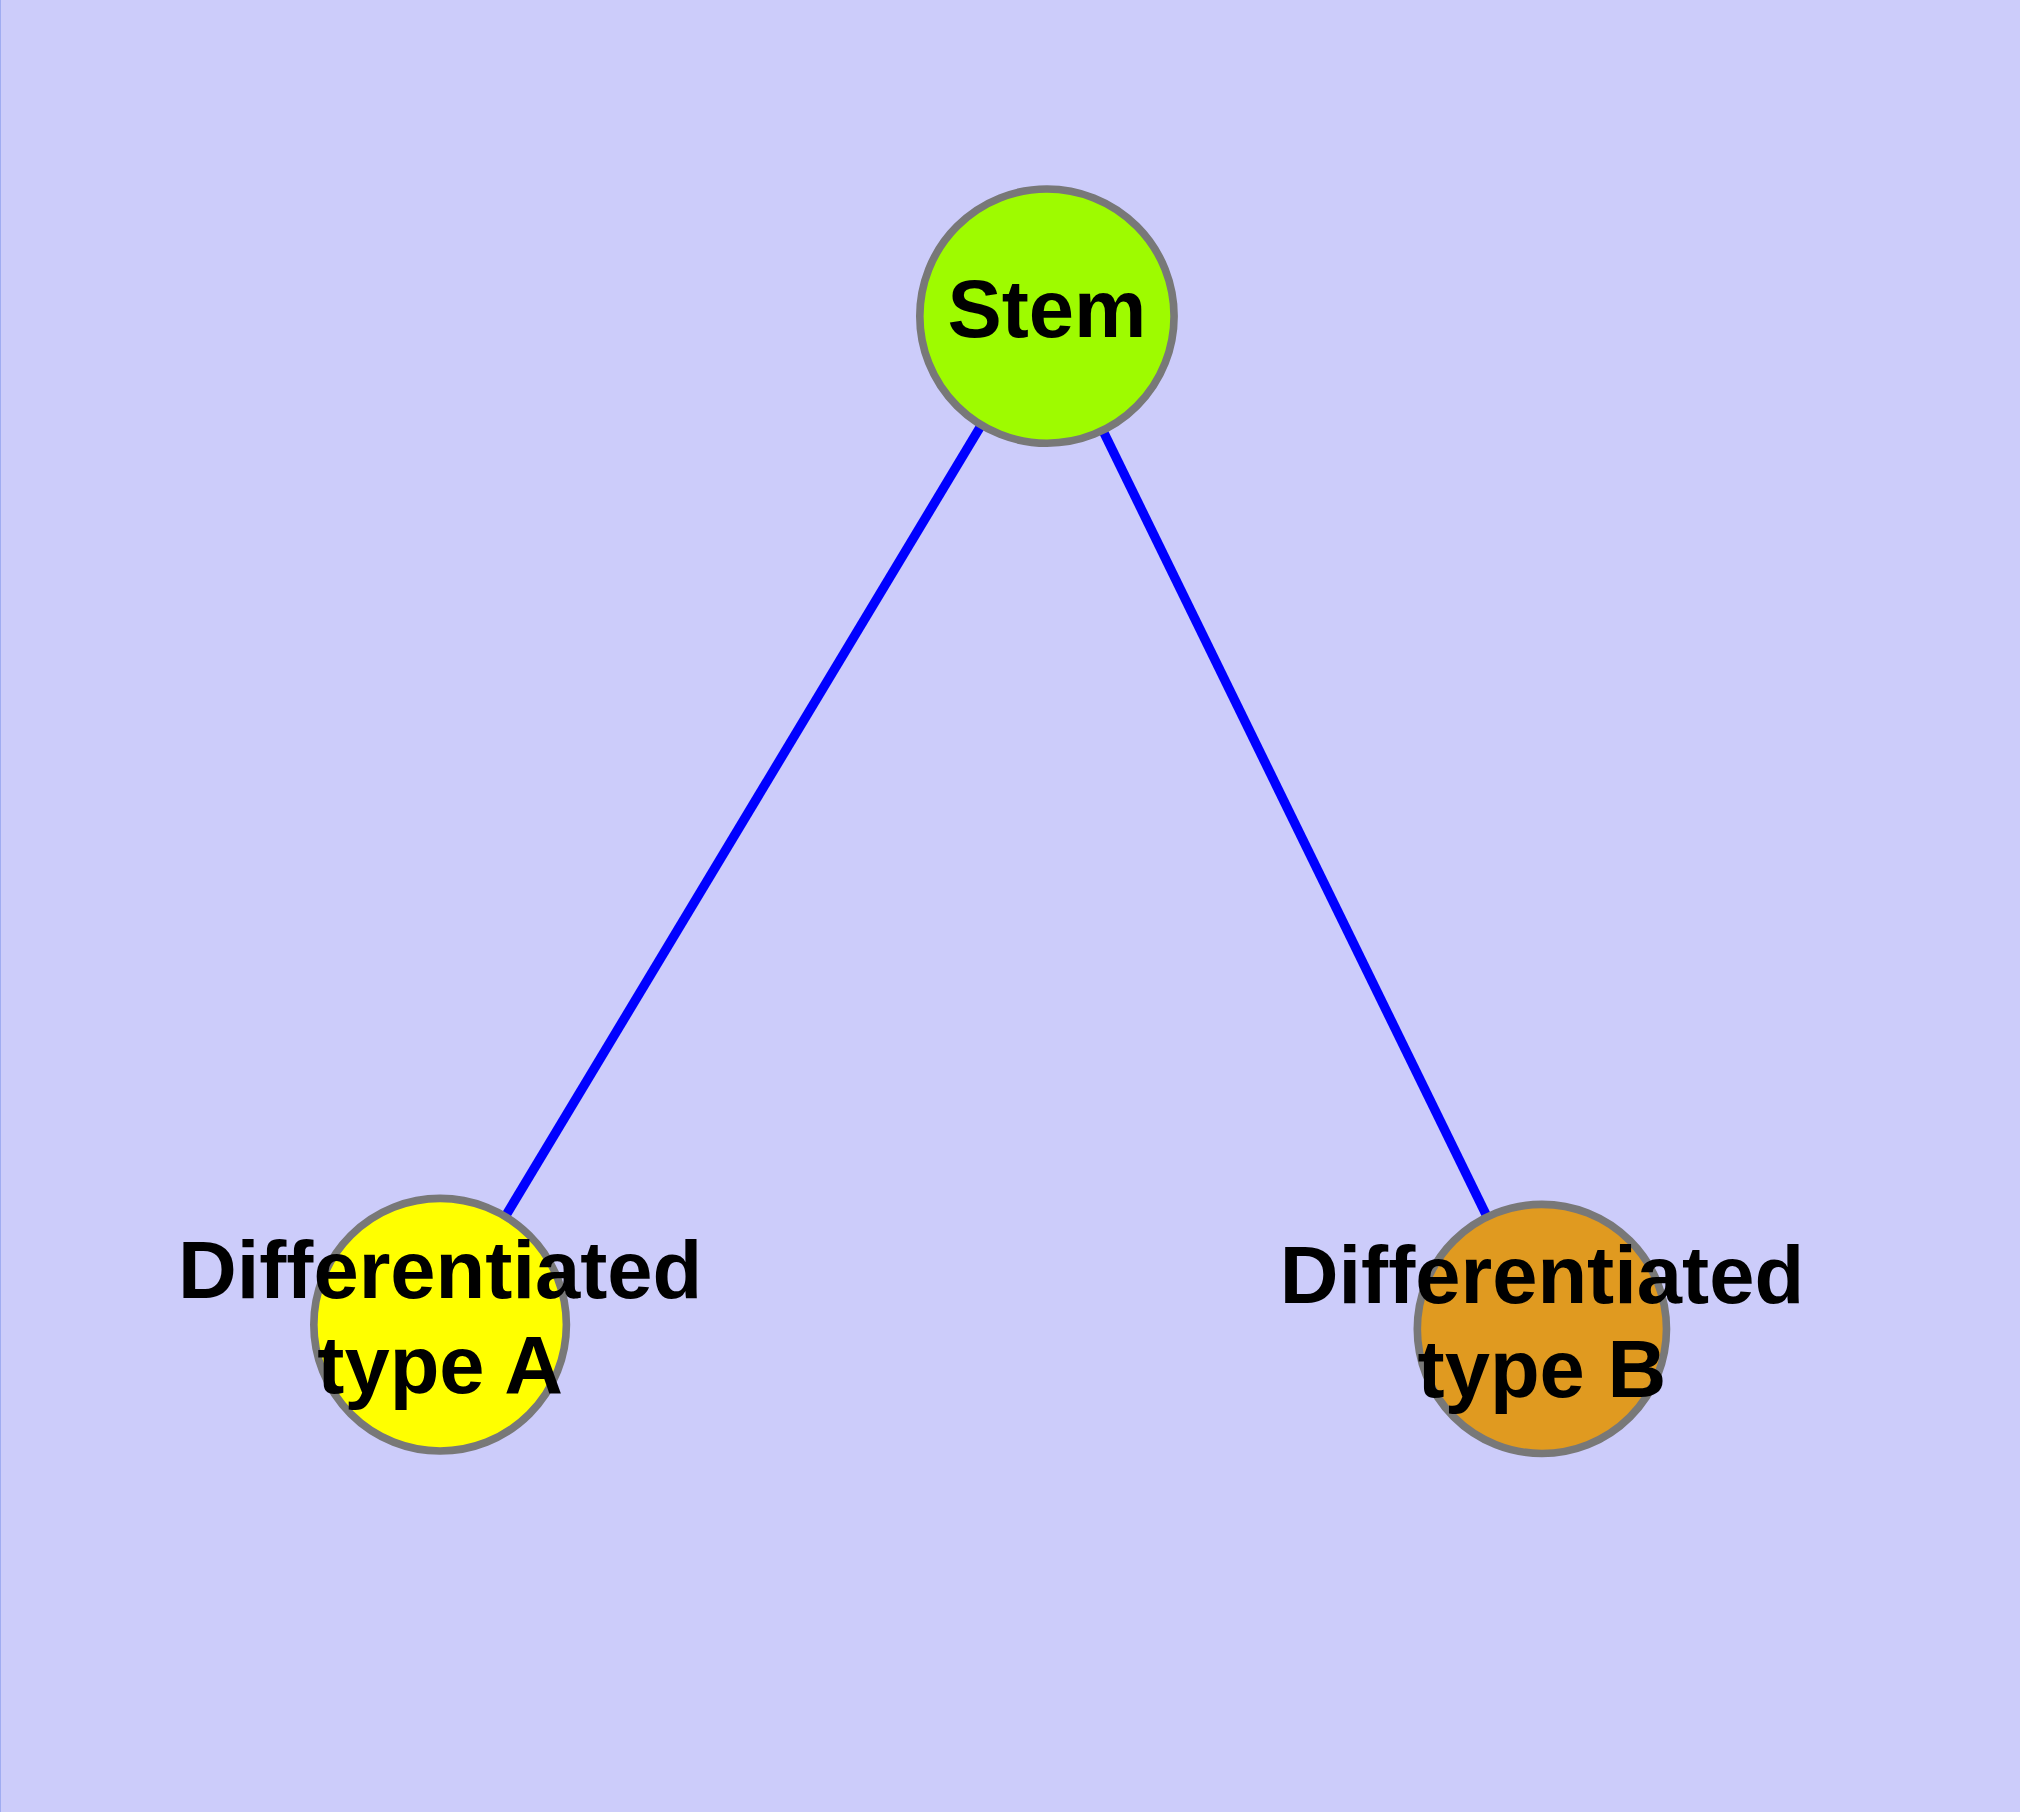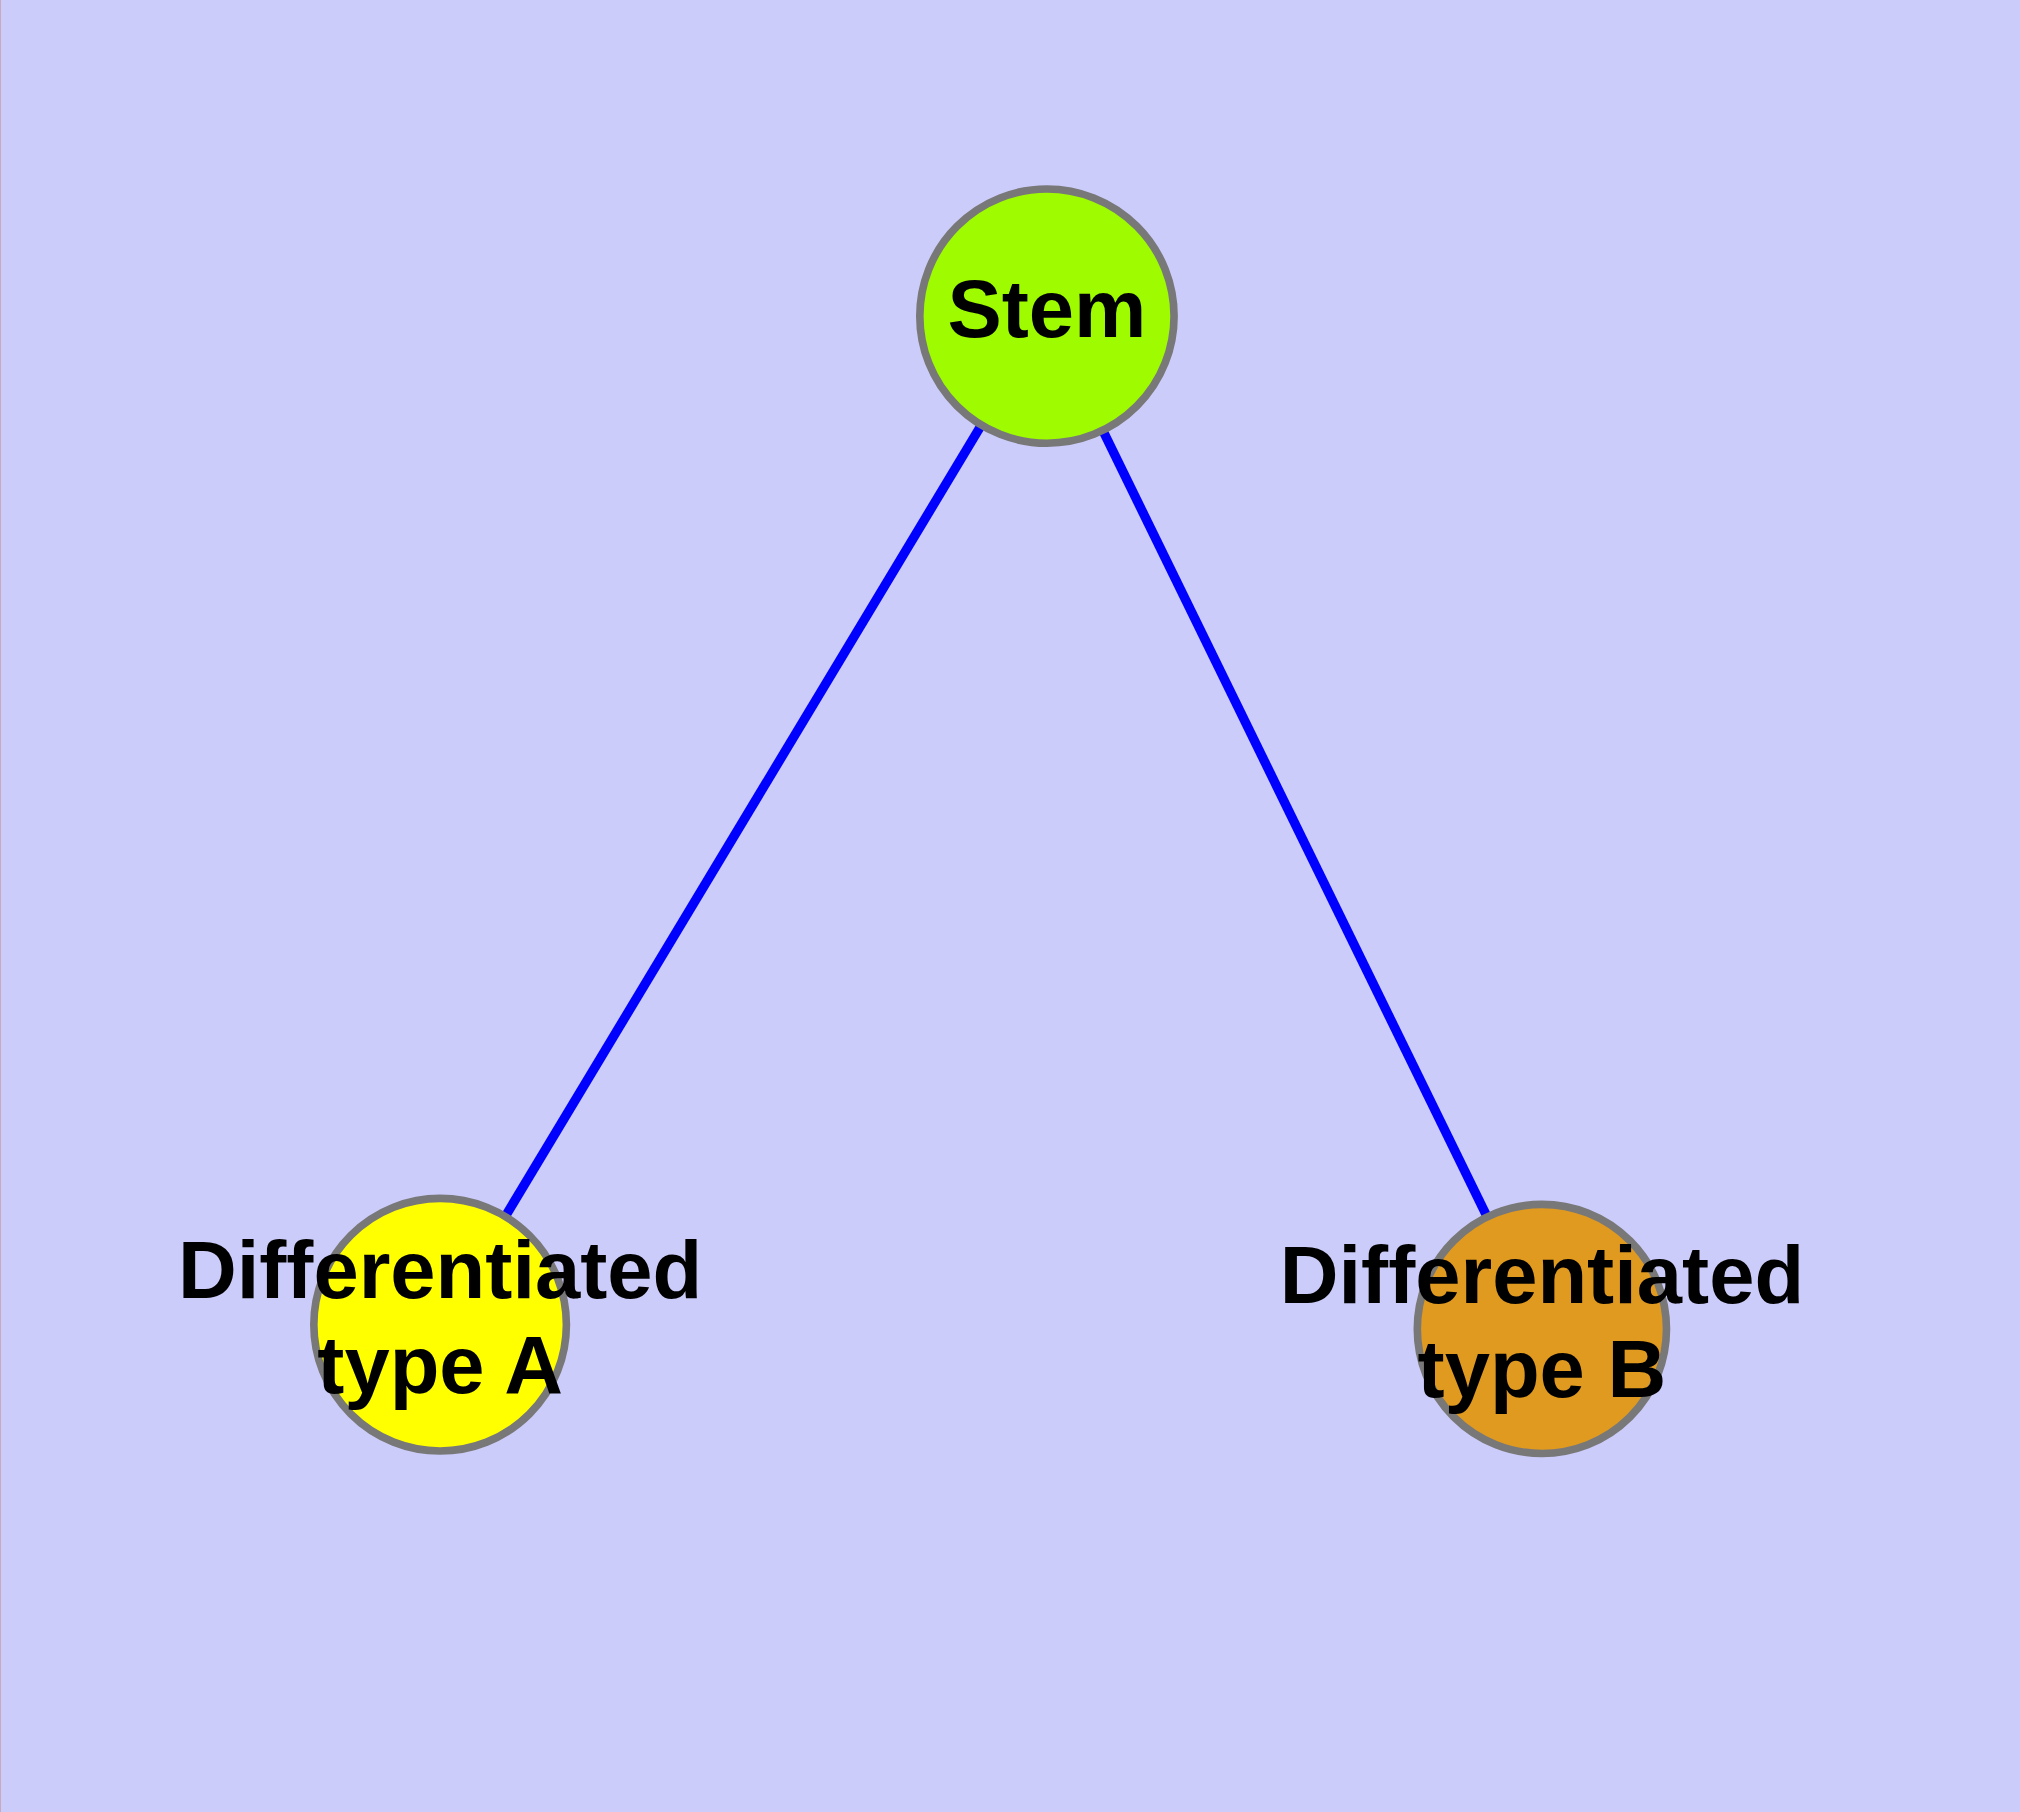--- a/index.html
+++ b/index.html
@@ -26,21 +26,21 @@
     font-family: "Liberation Sans", sans-serif;
     font-weight: bold;
     fill: #000000;
     text-anchor: middle;
     dominant-baseline: middle;
   }
 </style>
 </head>
 <body>
 
-<div id="canvas" style="background: #c2410c;">
+<div id="canvas" style="background: #1d4ed8;">
   <svg id="graph-svg" viewBox="0 0 2384 2138" xmlns="http://www.w3.org/2000/svg">
 
     <rect id="bg-rect" x="0" y="0" width="2384" height="2138" fill="#ccccfa"></rect>
 
     <g id="edges-layer">
       <line id="edge-stem-to-a" x1="1160.7601869865803" y1="496.38739872342103" x2="592.724258756382" y2="1440.4694582121583" stroke="#0000ff" stroke-width="11" stroke-linecap="butt"></line>
       <line id="edge-stem-to-b" x1="1298.2268404756085" y1="502.376839671836" x2="1757.0903853676332" y2="1441.3185111546607" stroke="#0000ff" stroke-width="11" stroke-linecap="butt"></line>
     </g>
 
     <g id="nodes-layer">

